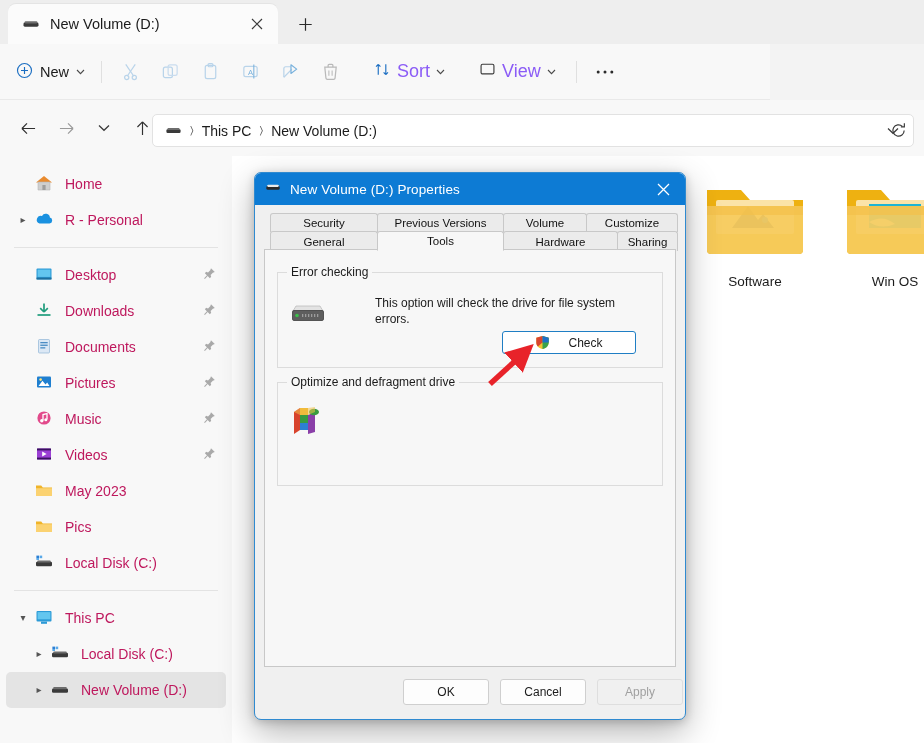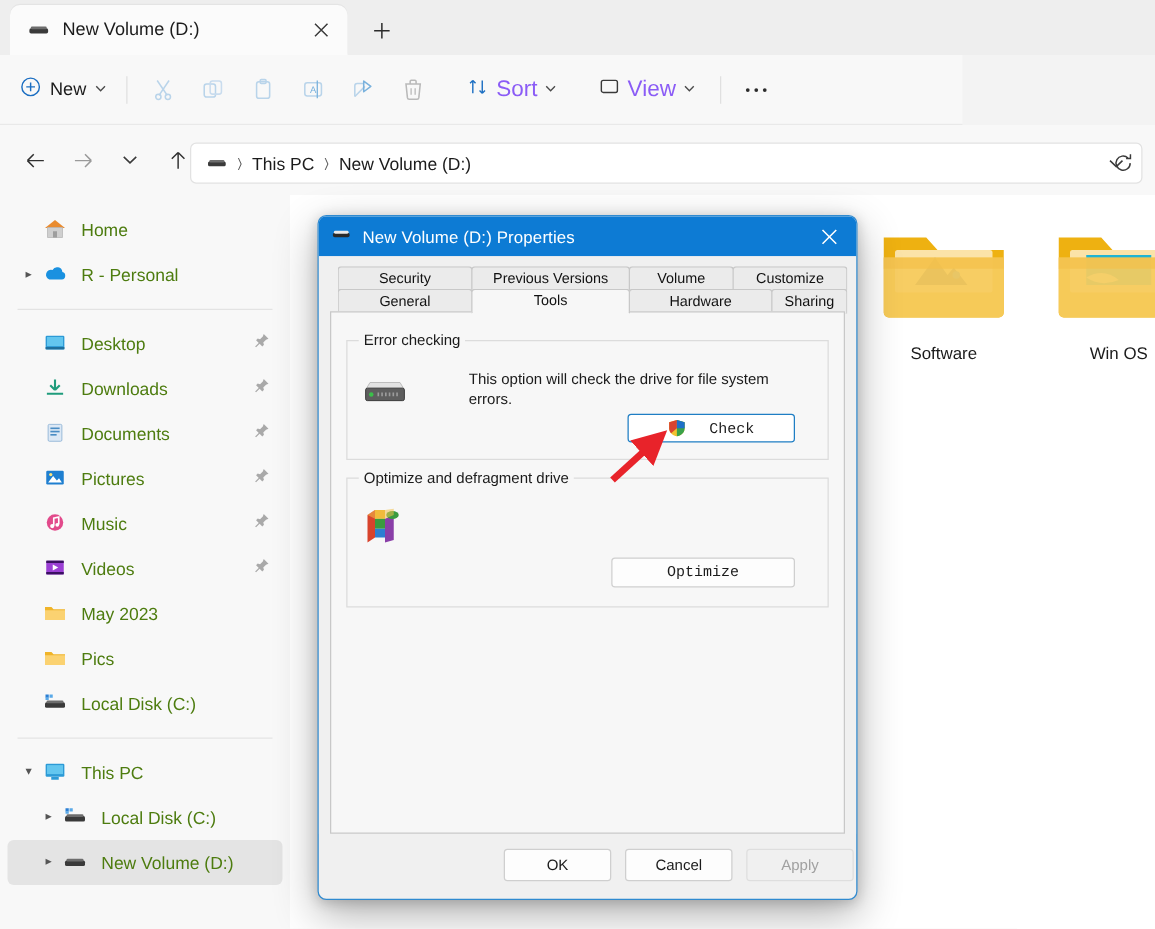--- a/index.html
+++ b/index.html
@@ -111,21 +111,21 @@
     position: relative; height: 36px; margin: 0 6px;
     display: flex; align-items: center; border-radius: 5px;
     padding-left: 6px;
   }
   .sb-item.selected { background: #e4e4e4; }
   .sb-exp {
     width: 22px; flex: 0 0 auto; text-align: center;
     font-size: 10px; color: #555; line-height: 1;
   }
   .sb-ico { width: 22px; height: 20px; flex: 0 0 auto; margin-right: 9px; position: relative; }
-  .sb-label { font-size: 14px; color: #4d7c0f; white-space: nowrap; }
+  .sb-label { font-size: 14px; color: #be185d; white-space: nowrap; }
   .sb-pin { margin-left: auto; margin-right: 10px; opacity: .62; }
   .sb-div { height: 1px; background: #e3e3e3; margin: 9px 14px 9px 14px; }
   .indent2 .sb-exp { margin-left: 16px; }
 
   
   .content {
     position: absolute; left: 232px; top: 156px; width: 692px; height: 587px;
     background: #ffffff;
   }
   .folder-item {
@@ -192,21 +192,21 @@
     background: #f7f7f7; padding: 0 4px;
     font-size: 12px; color: #1b1b1b;
   }
   .gb-desc {
     position: absolute; font-size: 12px; color: #1b1b1b; line-height: 16px; margin-left: 37px;
   }
   .winbtn {
     position: absolute;
     background: #fdfdfd; border: 1px solid #cfcfcf; border-radius: 3px;
     font-size: 12px; color: #1b1b1b;
-    display: flex; align-items: center; justify-content: center; gap: 18px; font-family: Liberation Mono, monospace;
+    display: flex; align-items: center; justify-content: center; gap: 18px;
   }
   .winbtn.focused {
     border: 1px solid #1f7ec4;
     box-shadow: inset 0 0 0 1px #ffffff;
     background: #ffffff;
   }
   .dlg-footer {
     flex: 0 0 auto; height: 52px; position: relative;
   }
   .foot-btn {
@@ -728,23 +728,20 @@
             <svg width="34" height="32" viewBox="0 0 34 32">
               <path d="M5 9 L11 5 L11 27 L5 31 Z" fill="#d8432c"></path>
               <path d="M11 5 h8 v7 h-8 Z" fill="#f0b429"></path>
               <path d="M11 12 h8 v8 h-8 Z" fill="#3a9b40"></path>
               <path d="M11 20 h8 v7 h-8 Z" fill="#2d7fd2"></path>
               <path d="M19 12 L26 9 L26 29 L19 31 Z" fill="#8a3fa8"></path>
               <ellipse cx="25" cy="9" rx="5" ry="3.2" fill="#3a9b40"></ellipse>
               <path d="M5 9 L11 5 h8 l7 -1 v5 l-7 3 h-8 Z" fill="#f3c14a" opacity=".55"></path>
             </svg>
           </span>
-          <div class="winbtn" style="left:211px; top:63px; width:147px; height:24px;">
-            <span>Optimize</span>
-          </div>
         </div>
 
       </div>
     </div>
 
     <div class="dlg-footer">
       <div class="foot-btn" style="left:148px;">
         <span>OK</span>
       </div>
       <div class="foot-btn" style="left:245px;">

